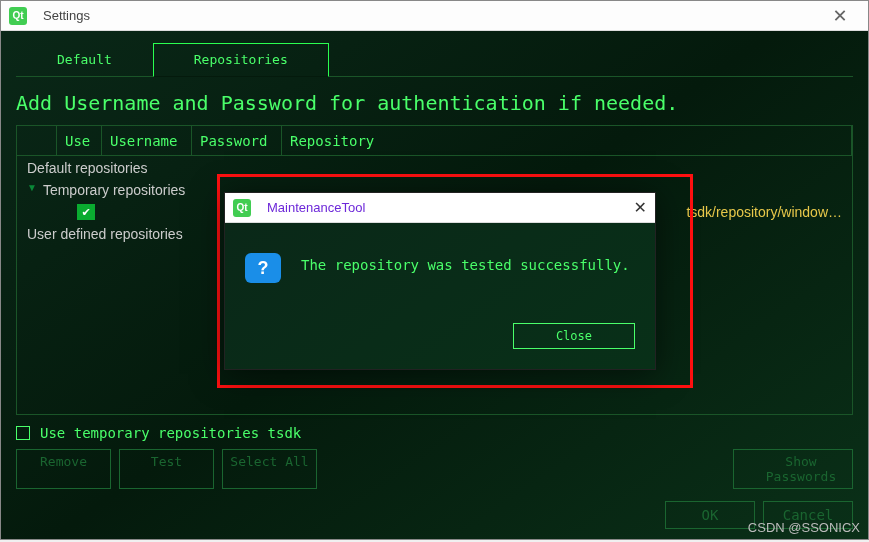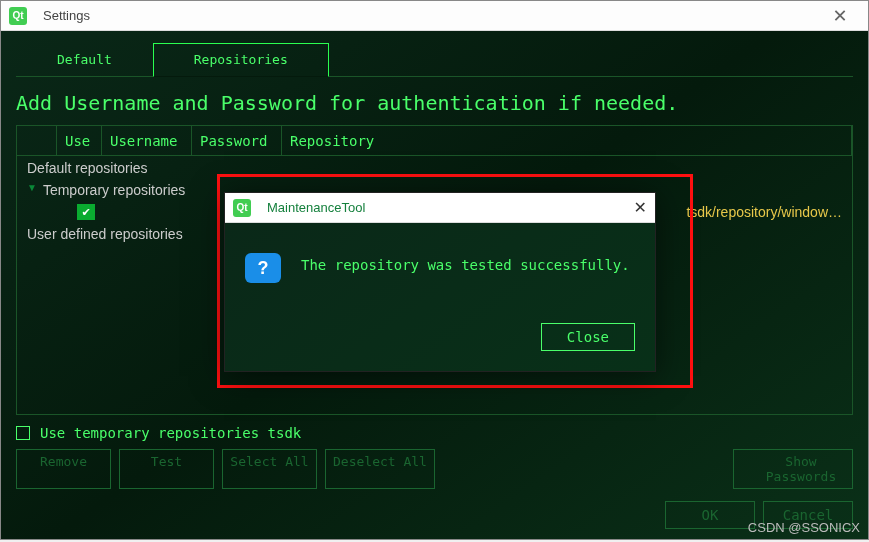--- a/index.html
+++ b/index.html
@@ -176,21 +176,21 @@
   box-shadow: 0 4px 30px rgba(0,0,0,0.5);
 }
 .dialog-title-bar {
   height: 30px;
   background: #fff;
   display: flex;
   align-items: center;
   padding: 0 8px;
   border-bottom: 1px solid #ddd;
 }
-.dialog-title { color: #15803d; font-size: 13px; }
+.dialog-title { color: #6d28d9; font-size: 13px; }
 .dialog-close {
   margin-left: auto;
   font-size: 16px;
   color: #333;
   cursor: pointer;
 }
 .dialog-body {
   padding: 30px 20px 20px;
   display: flex;
   flex-direction: column;
@@ -225,23 +225,23 @@
 }
 .dialog-btn-row {
   margin-top: 40px;
   display: flex;
   justify-content: flex-end;
 }
 .dialog-btn {
   border: 1px solid #4aff6a;
   background: transparent;
   color: #4aff6a;
-  padding: 5px 25px;
-  font-family: "Consolas", monospace;
-  font-size: 14px;
+  padding: 5px 42px;
+  font-family: "Consolas", monospace;
+  font-size: 12px;
   cursor: pointer;
 }
 .watermark {
   position: absolute;
   bottom: 4px; right: 8px;
   color: #bbb;
   font-size: 13px;
 }
 </style>
 </head>
@@ -288,21 +288,20 @@
 
     <div class="temp-check-row">
       <div class="cb-empty"></div>
       <span>Use temporary repositories tsdk</span>
     </div>
 
     <div class="button-row">
       <div class="btn btn-s">Remove</div>
       <div class="btn btn-s">Test</div>
       <div class="btn btn-s">Select All</div>
-      <div class="btn btn-s" style="width:110px">Deselect All</div>
       <div class="btn btn-right">Show Passwords</div>
     </div>
   </div>
 
   <div class="footer-btns">
     <div class="btn-footer">OK</div>
     <div class="btn-footer">Cancel</div>
   </div>
 
   <div class="highlight-box"></div>

